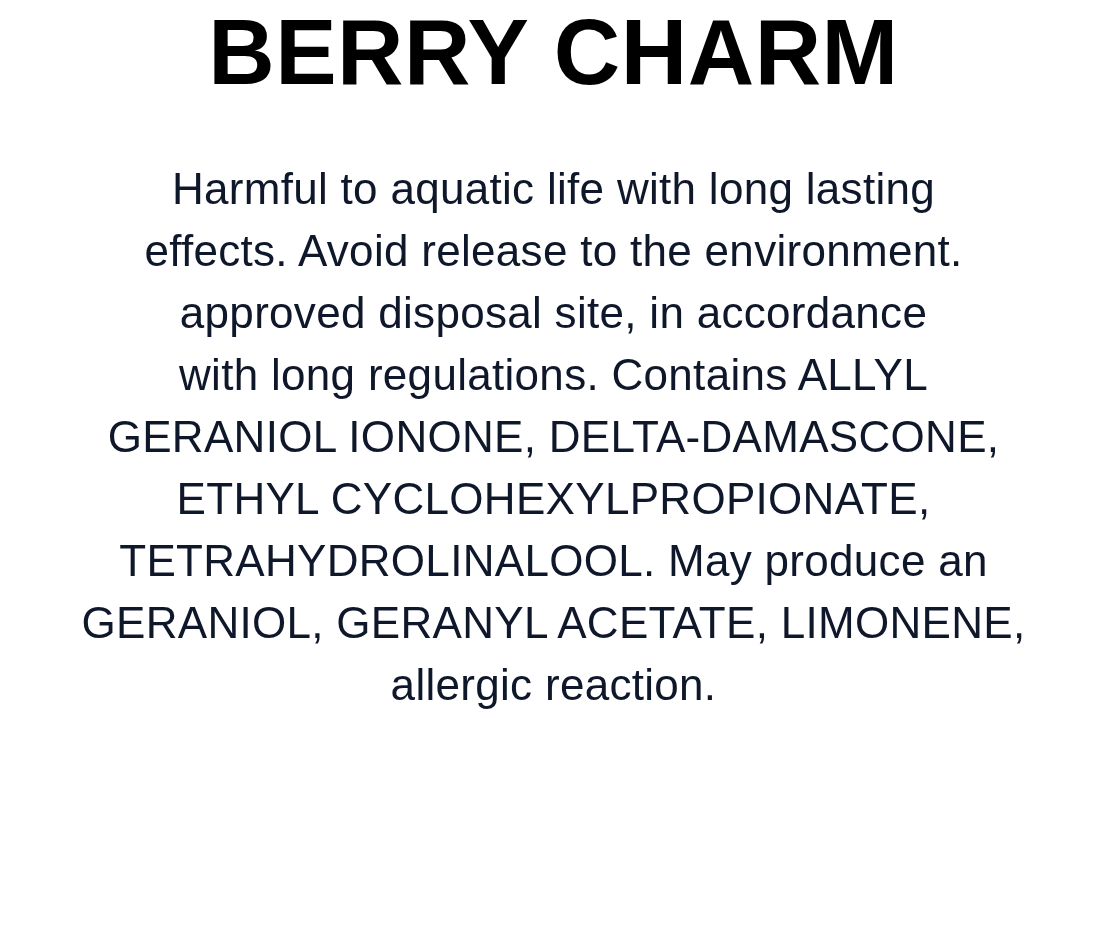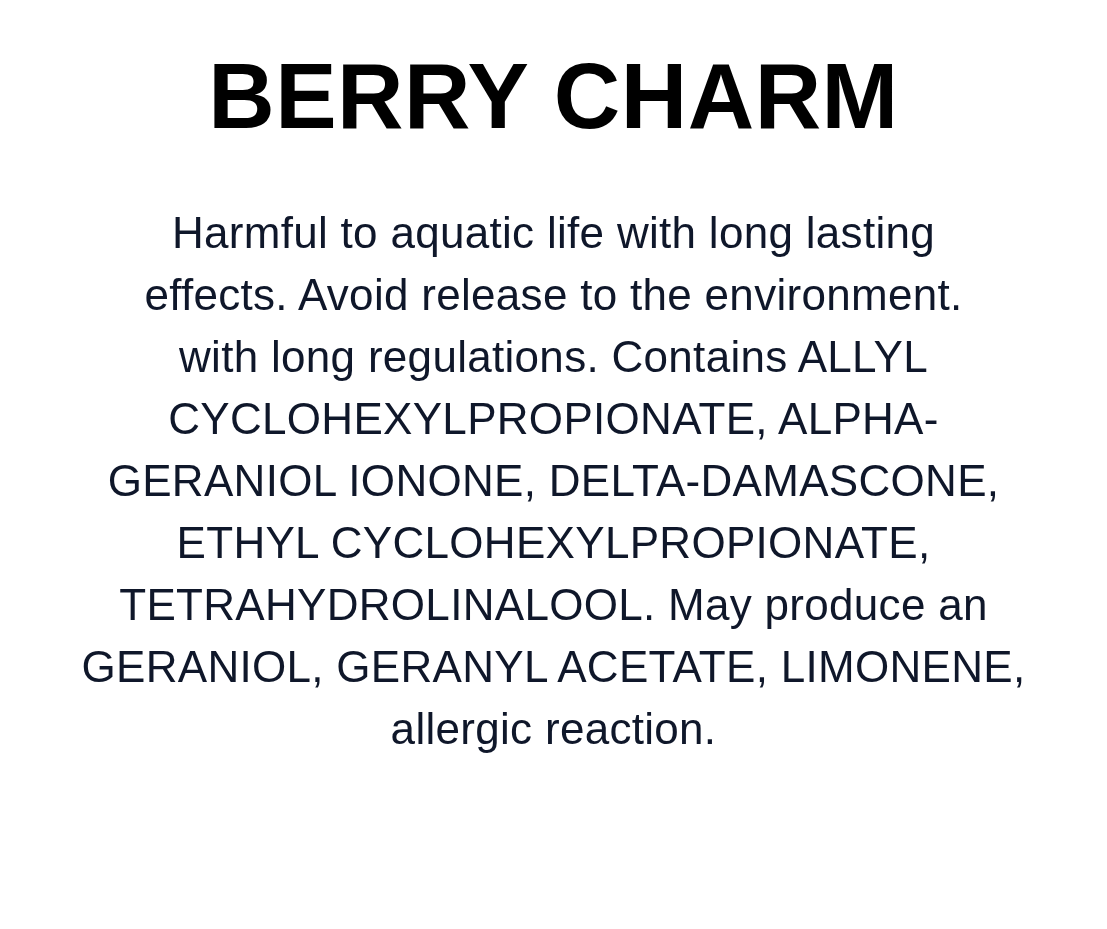--- a/index.html
+++ b/index.html
@@ -12,21 +12,20 @@
     height: 929px;
     overflow: hidden;
     font-family: "Liberation Sans", sans-serif;
     color: #000000;
     -webkit-font-smoothing: antialiased;
   }
   .label-card {
     width: 100%;
     height: 100%;
     box-sizing: border-box;
-    padding-top: 44px;
     text-align: center;
   }
   .product-title {
     margin: 0;
     font-size: 92px;
     font-weight: 700;
     line-height: 1.15;
     letter-spacing: 0.5px;
     color: #000000;
   }
@@ -44,21 +43,21 @@
 </style>
 </head>
 <body>
 
 <div class="label-card">
   <h1 class="product-title">BERRY CHARM</h1>
 
   <div class="warning-text">
       <div>Harmful to aquatic life with long lasting</div>
       <div>effects. Avoid release to the environment.</div>
+      <div>approved disposal site, in accordance</div>
       <div>with long regulations. Contains ALLYL</div>
-      <div>CYCLOHEXYLPROPIONATE, ALPHA-</div>
       <div>GERANIOL IONONE, DELTA-DAMASCONE,</div>
       <div>ETHYL CYCLOHEXYLPROPIONATE,</div>
       <div>TETRAHYDROLINALOOL. May produce an</div>
       <div>GERANIOL, GERANYL ACETATE, LIMONENE,</div>
       <div>allergic reaction.</div>
     </div>
 </div>
 
 </body></html>

